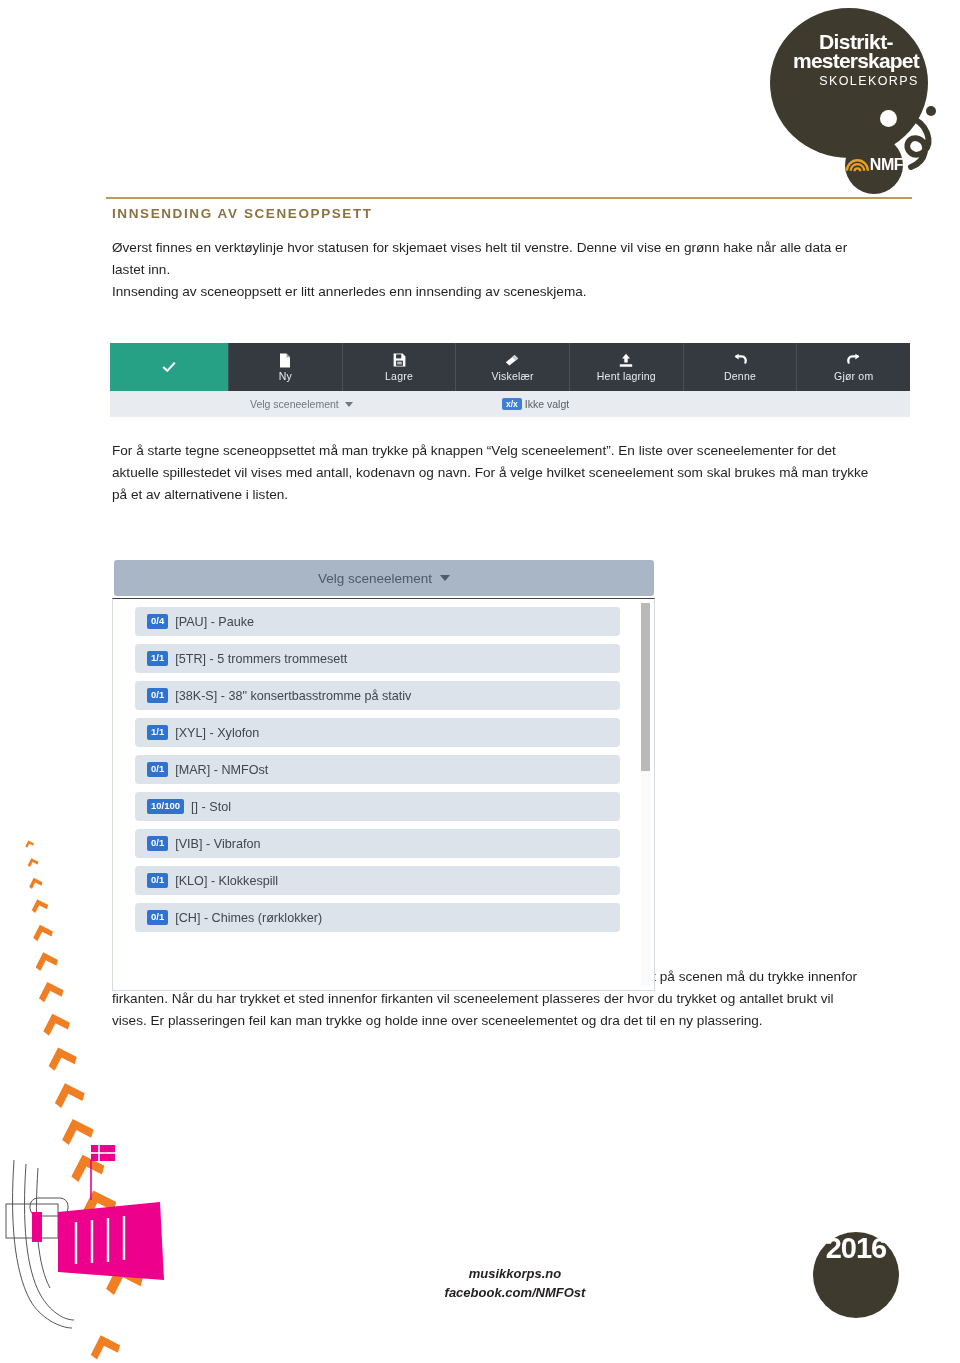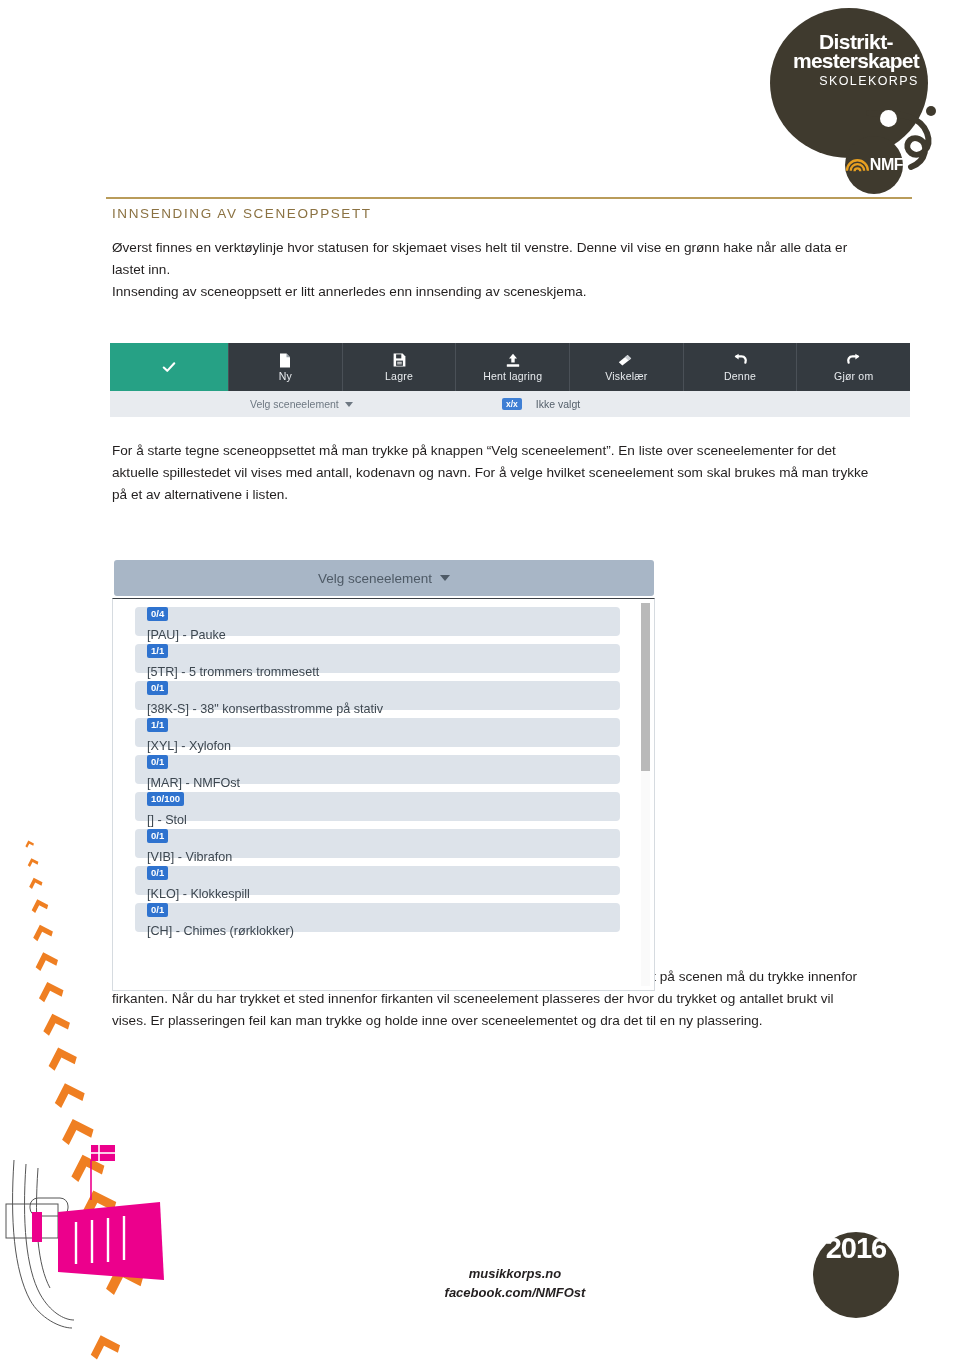--- a/index.html
+++ b/index.html
@@ -45,21 +45,21 @@
   
   .top-rule{
     position:absolute;left:106px;top:197px;width:806px;height:2px;
     background:#b99c5a;
   }
 
   
   .content{position:absolute;left:112px;top:206px;width:760px;}
   h1.section-title{
     margin:0 0 16px 0;
-    font-size:13.5px;font-weight:normal;letter-spacing:1.6px;
+    font-size:13.5px;font-weight:bold;letter-spacing:1.6px;
     color:#8b7242;
   }
   p.para{
     margin:0 0 15px 0;
     font-size:13.6px;line-height:1.62;color:#221f1f;
   }
 
   
   .shot-toolbar{
     position:absolute;left:110px;top:343px;width:800px;
@@ -76,21 +76,21 @@
   .tb-ico{height:15px;display:flex;align-items:center;justify-content:center;}
   .tb-ico svg{display:block;}
   .tb-lbl{font-size:10.5px;color:#e9ecef;letter-spacing:0.2px;}
   .tb-sub{
     height:26px;background:#e8ebef;display:flex;align-items:center;position:relative;
   }
   .tb-sub-sel{
     position:absolute;left:140px;font-size:10.5px;color:#6e7882;display:flex;align-items:center;gap:6px;
   }
   .caret{width:0;height:0;border-left:4px solid transparent;border-right:4px solid transparent;border-top:5px solid #6e7882;}
-  .tb-sub-badge{position:absolute;left:392px;display:flex;align-items:center;gap:14px;}
+  .tb-sub-badge{position:absolute;left:392px;display:flex;align-items:center;gap:3px;}
   .badge-xx{
     background:#3f7fd4;color:#ffffff;font-size:8.5px;font-weight:bold;
     padding:1px 4px;border-radius:2px;line-height:1.25;
   }
   .tb-sub-txt{font-size:10.5px;color:#55606b;}
 
   
   .shot-list{
     position:absolute;left:112px;top:560px;width:548px;height:435px;
     overflow:hidden;
@@ -103,21 +103,21 @@
   .dd-head-txt{font-size:13.5px;color:#4e5a66;}
   .dd-caret{width:0;height:0;border-left:5px solid transparent;border-right:5px solid transparent;border-top:6px solid #4e5a66;}
   .dd-body{
     position:relative;margin-top:2px;width:543px;height:393px;
     background:#ffffff;border:1px solid #d6dbe0;border-top:1px solid #3a3f44;
     box-sizing:border-box;overflow:hidden;
   }
   .dd-item{
     margin:8px 34px 8px 22px;height:29px;
     background:#dde3ea;border-radius:4px;
-    display:flex;align-items:flex-start;padding-left:12px;gap:7px;flex-direction:column;
+    display:flex;align-items:center;padding-left:12px;gap:7px;
   }
   .dd-badge{
     background:#2f73cf;color:#ffffff;font-size:9.5px;font-weight:bold;
     padding:1px 4px;border-radius:2px;line-height:1.3;
   }
   .dd-label{font-size:12.6px;color:#3d4750;}
   .dd-scroll-track{
     position:absolute;right:4px;top:4px;width:9px;height:383px;background:#fafafa;
   }
   .dd-scroll-thumb{
@@ -217,36 +217,36 @@
           <rect x="3.1" y="7.6" width="6.8" height="5.2" fill="#343a40"></rect>
           <rect x="4.2" y="8.8" width="4.6" height="0.9" fill="#ffffff"></rect>
           <rect x="4.2" y="10.4" width="4.6" height="0.9" fill="#ffffff"></rect>
         </svg>
       </span>
       <span class="tb-lbl">Lagre</span>
     </div>
 
     <div class="tb-btn">
       <span class="tb-ico">
+        <svg width="16" height="13" viewBox="0 0 16 13">
+          <path d="M4.4 11.6 L0.8 8.2 L9.6 1.0 L13.2 4.4 Z" fill="#ffffff"></path>
+          <path d="M9.6 1.0 L13.2 4.4 L10.6 6.6 L7.0 3.2 Z" fill="#c9ced3"></path>
+        </svg>
+      </span>
+      <span class="tb-lbl">Viskelær</span>
+    </div>
+
+    <div class="tb-btn">
+      <span class="tb-ico">
         <svg width="14" height="15" viewBox="0 0 14 15">
           <path d="M7 0.8 L11 5.6 H8.7 V9.6 H5.3 V5.6 H3 Z" fill="#ffffff"></path>
           <rect x="0.8" y="11.2" width="12.4" height="2.6" rx="0.6" fill="#ffffff"></rect>
         </svg>
       </span>
       <span class="tb-lbl">Hent lagring</span>
-    </div>
-
-    <div class="tb-btn">
-      <span class="tb-ico">
-        <svg width="16" height="13" viewBox="0 0 16 13">
-          <path d="M4.4 11.6 L0.8 8.2 L9.6 1.0 L13.2 4.4 Z" fill="#ffffff"></path>
-          <path d="M9.6 1.0 L13.2 4.4 L10.6 6.6 L7.0 3.2 Z" fill="#c9ced3"></path>
-        </svg>
-      </span>
-      <span class="tb-lbl">Viskelær</span>
     </div>
 
     <div class="tb-btn">
       <span class="tb-ico">
         <svg width="16" height="14" viewBox="0 0 16 14">
           <path d="M4.4 3.4 H9.4 C13 3.4, 14.6 6.4, 13.4 9.6" fill="none" stroke="#ffffff" stroke-width="2.3" stroke-linecap="round"></path>
           <path d="M6.6 0.8 L2.6 3.6 L6.6 6.4 Z" fill="#ffffff"></path>
         </svg>
       </span>
       <span class="tb-lbl">Denne</span>

